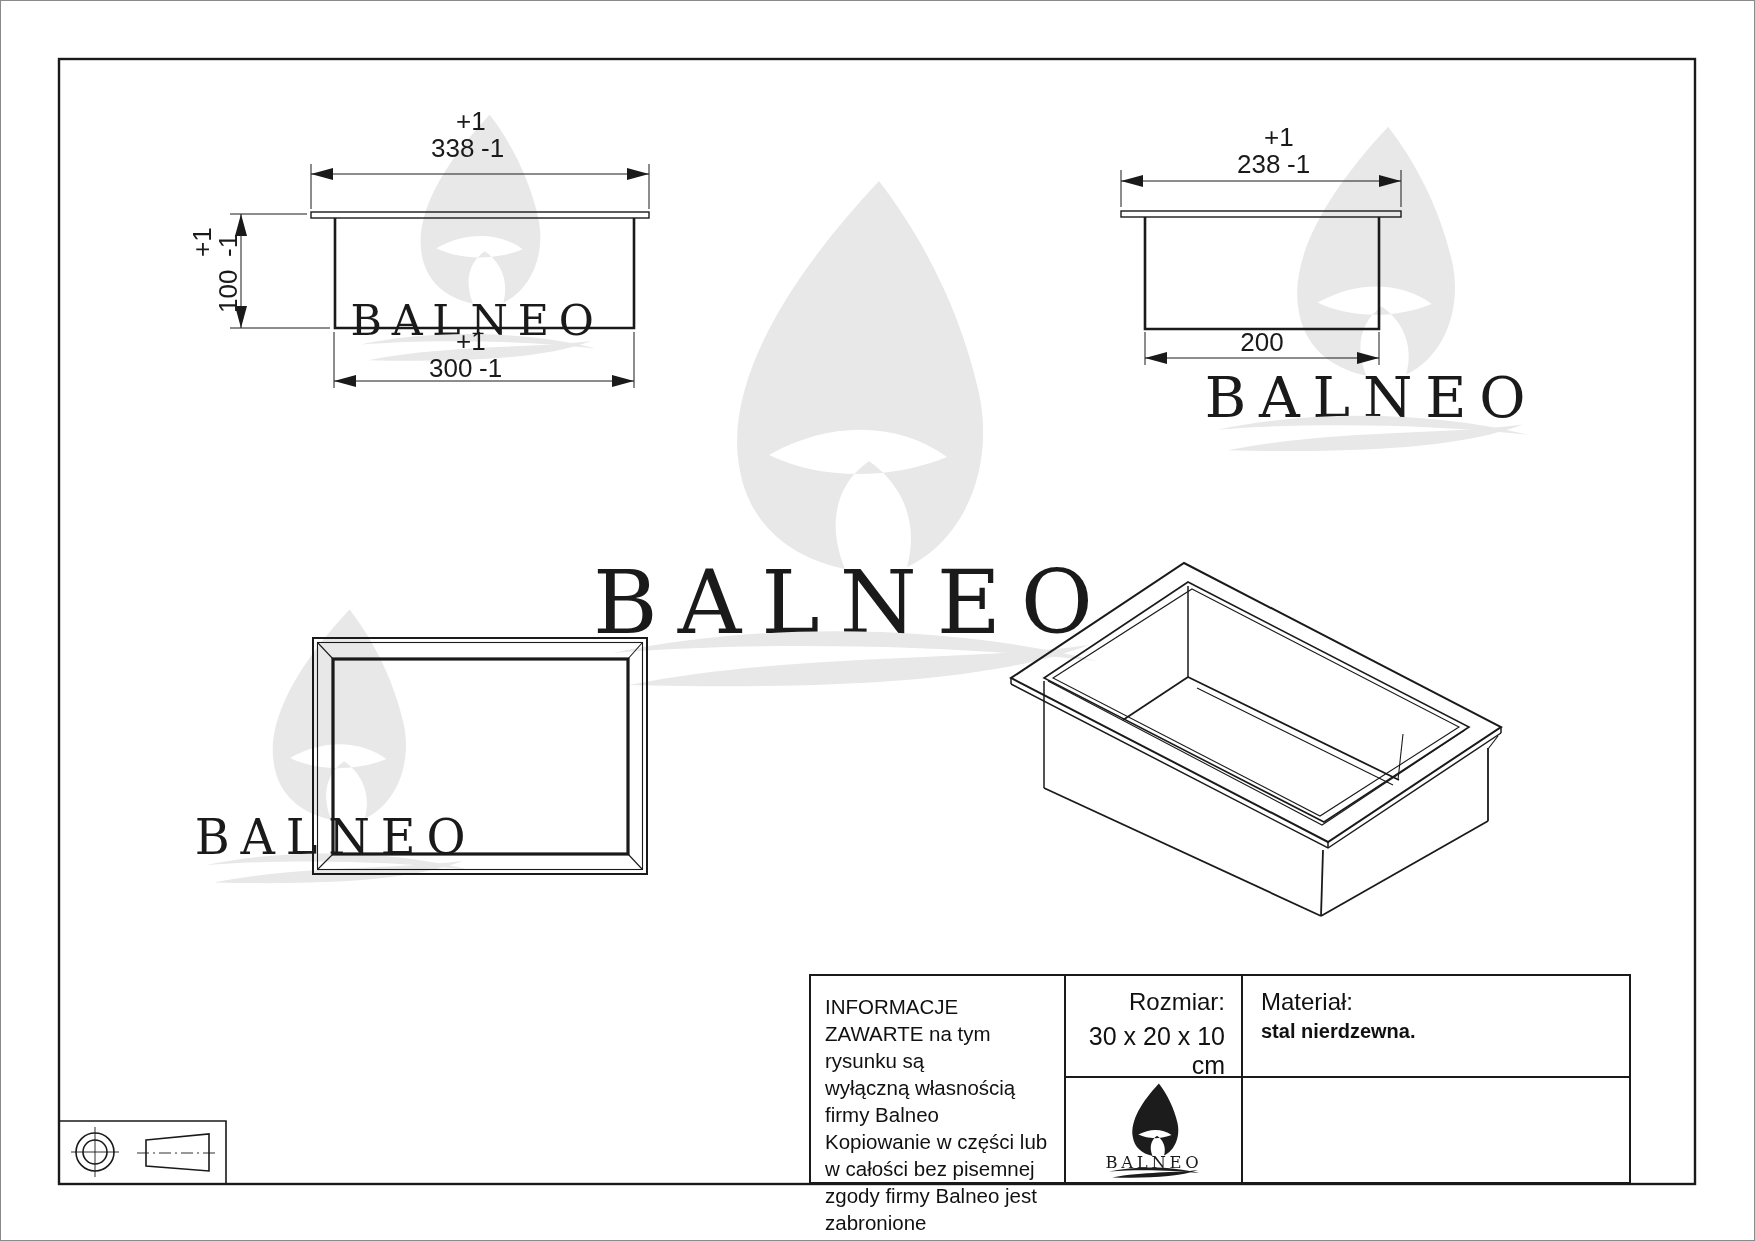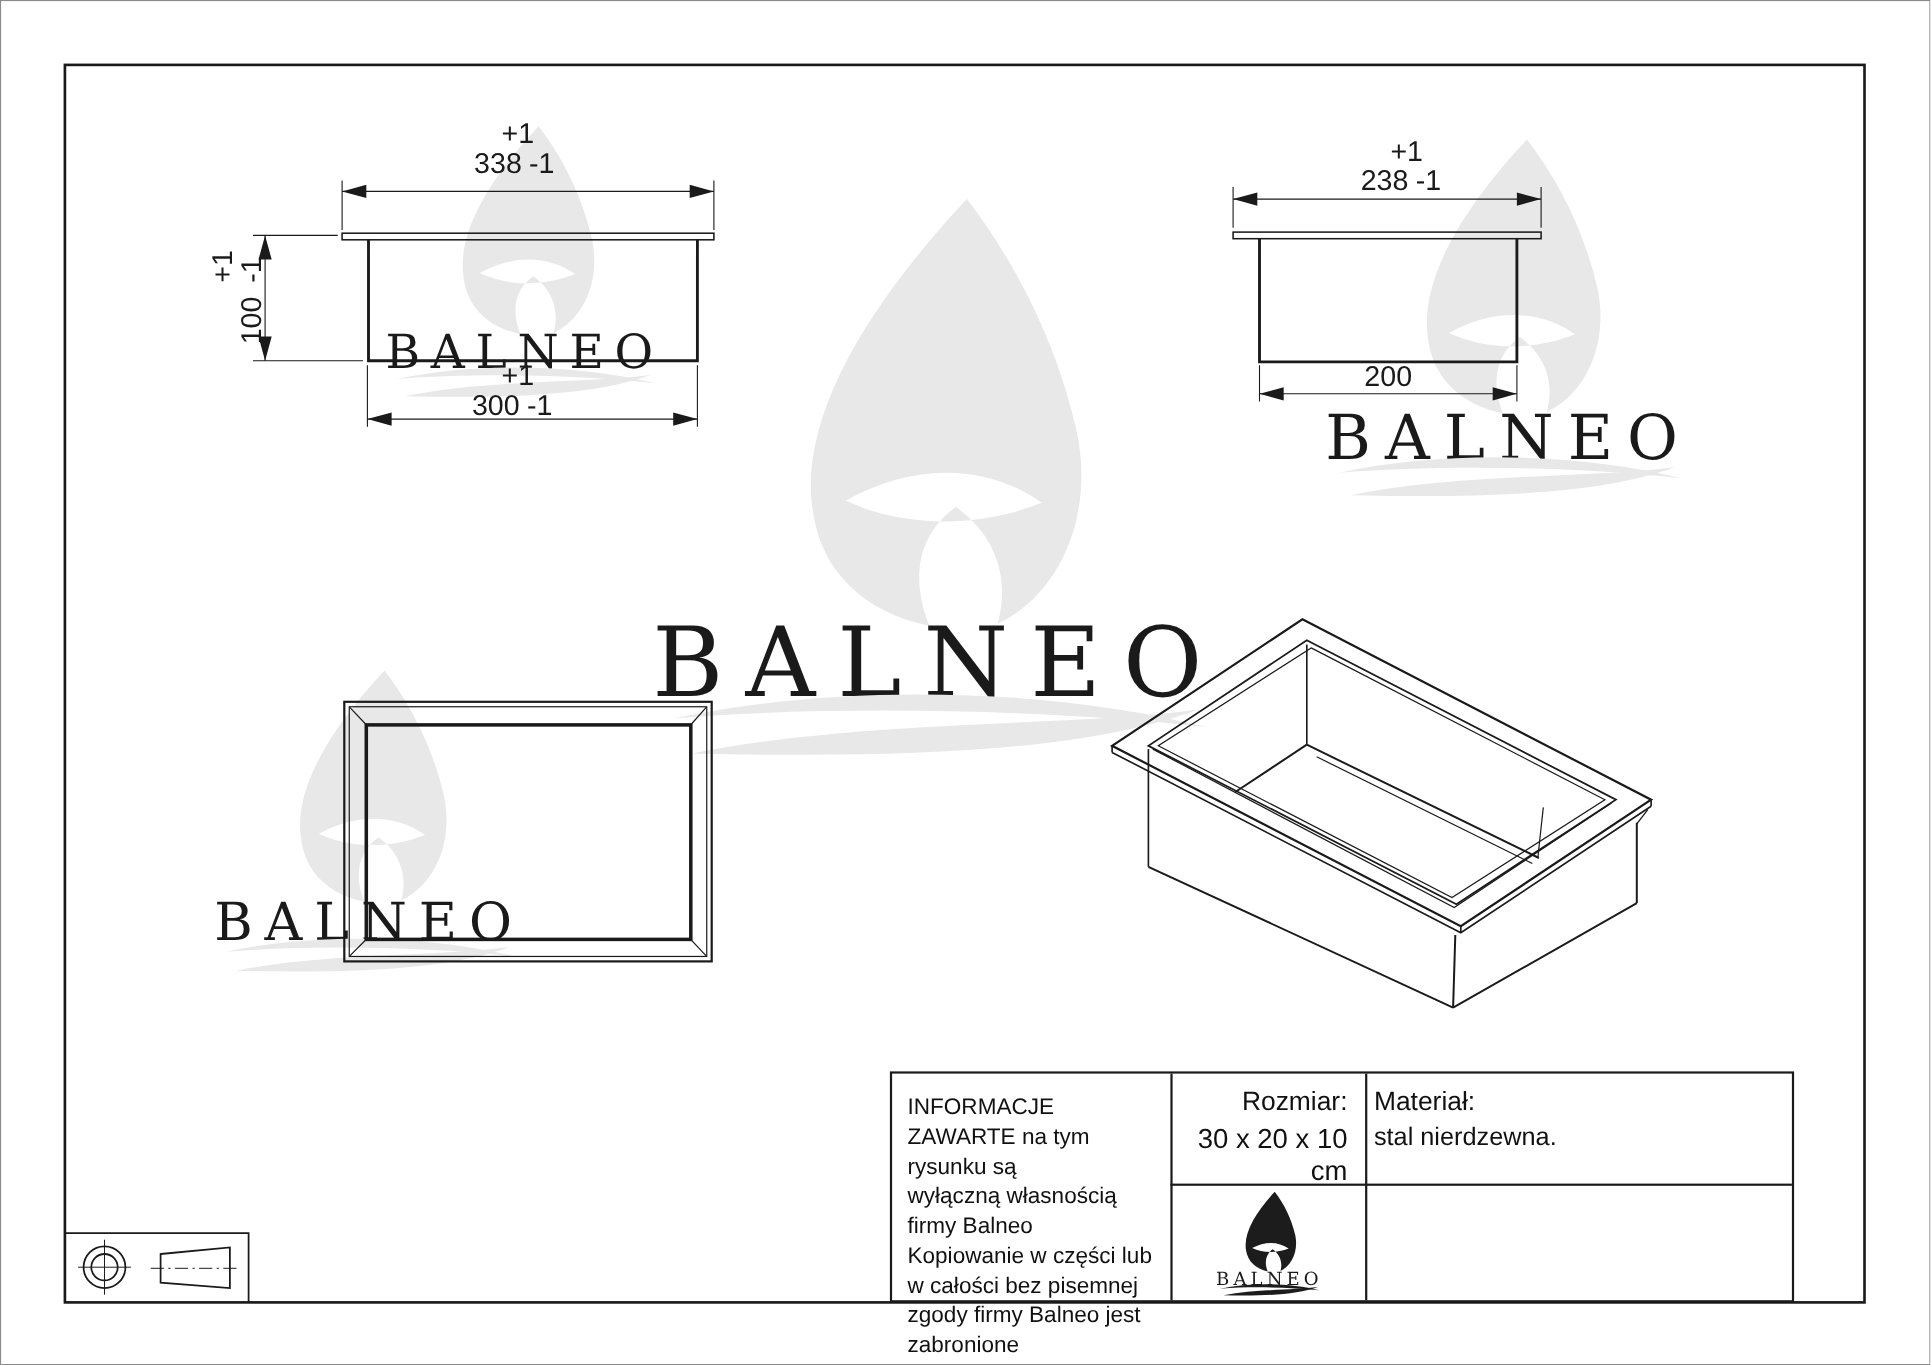--- a/index.html
+++ b/index.html
@@ -16,24 +16,24 @@
       border:2px solid #1a1a1a;box-sizing:border-box;z-index:3;background:transparent;}
   .tb .v1{position:absolute;left:253px;top:0;width:2px;height:100%;background:#1a1a1a;}
   .tb .v2{position:absolute;left:430px;top:0;width:2px;height:100%;background:#1a1a1a;}
   .tb .h1{position:absolute;left:253px;top:100px;right:0;height:1.5px;background:#1a1a1a;}
   .tb .cell-info{position:absolute;left:0;top:0;width:253px;height:100%;
       padding:17px 14px;box-sizing:border-box;font-size:20.5px;line-height:1.32;
       white-space:pre-line;color:#111;}
   .tb .cell-size{position:absolute;left:255px;top:0;width:175px;height:100px;
       padding:12px 16px;box-sizing:border-box;text-align:right;}
   .tb .cell-mat{position:absolute;left:432px;top:0;right:0;height:100px;
-      padding:12px 6px;box-sizing:border-box;}
+      padding:12px 18px;box-sizing:border-box;}
   .tb .lbl{font-size:24px;color:#111;}
   .tb .val-bold{font-size:25px;font-weight:normal;margin-top:6px;color:#111;}
-  .tb .val{font-size:23px;margin-top:4px;color:#111;}
+  .tb .val{font-size:20px;margin-top:4px;color:#111;font-weight:bold;}
   .tb .cell-logo{position:absolute;left:255px;top:102px;width:175px;bottom:0;
       display:flex;align-items:center;justify-content:center;color:#1c1c1c;}
   svg text{font-family:"Liberation Sans",sans-serif;fill:#1a1a1a;}
   svg .wm-text{font-family:"DejaVu Serif","Liberation Serif",serif;}
 </style>
 </head>
 <body>
 
 <div class="page">
 

